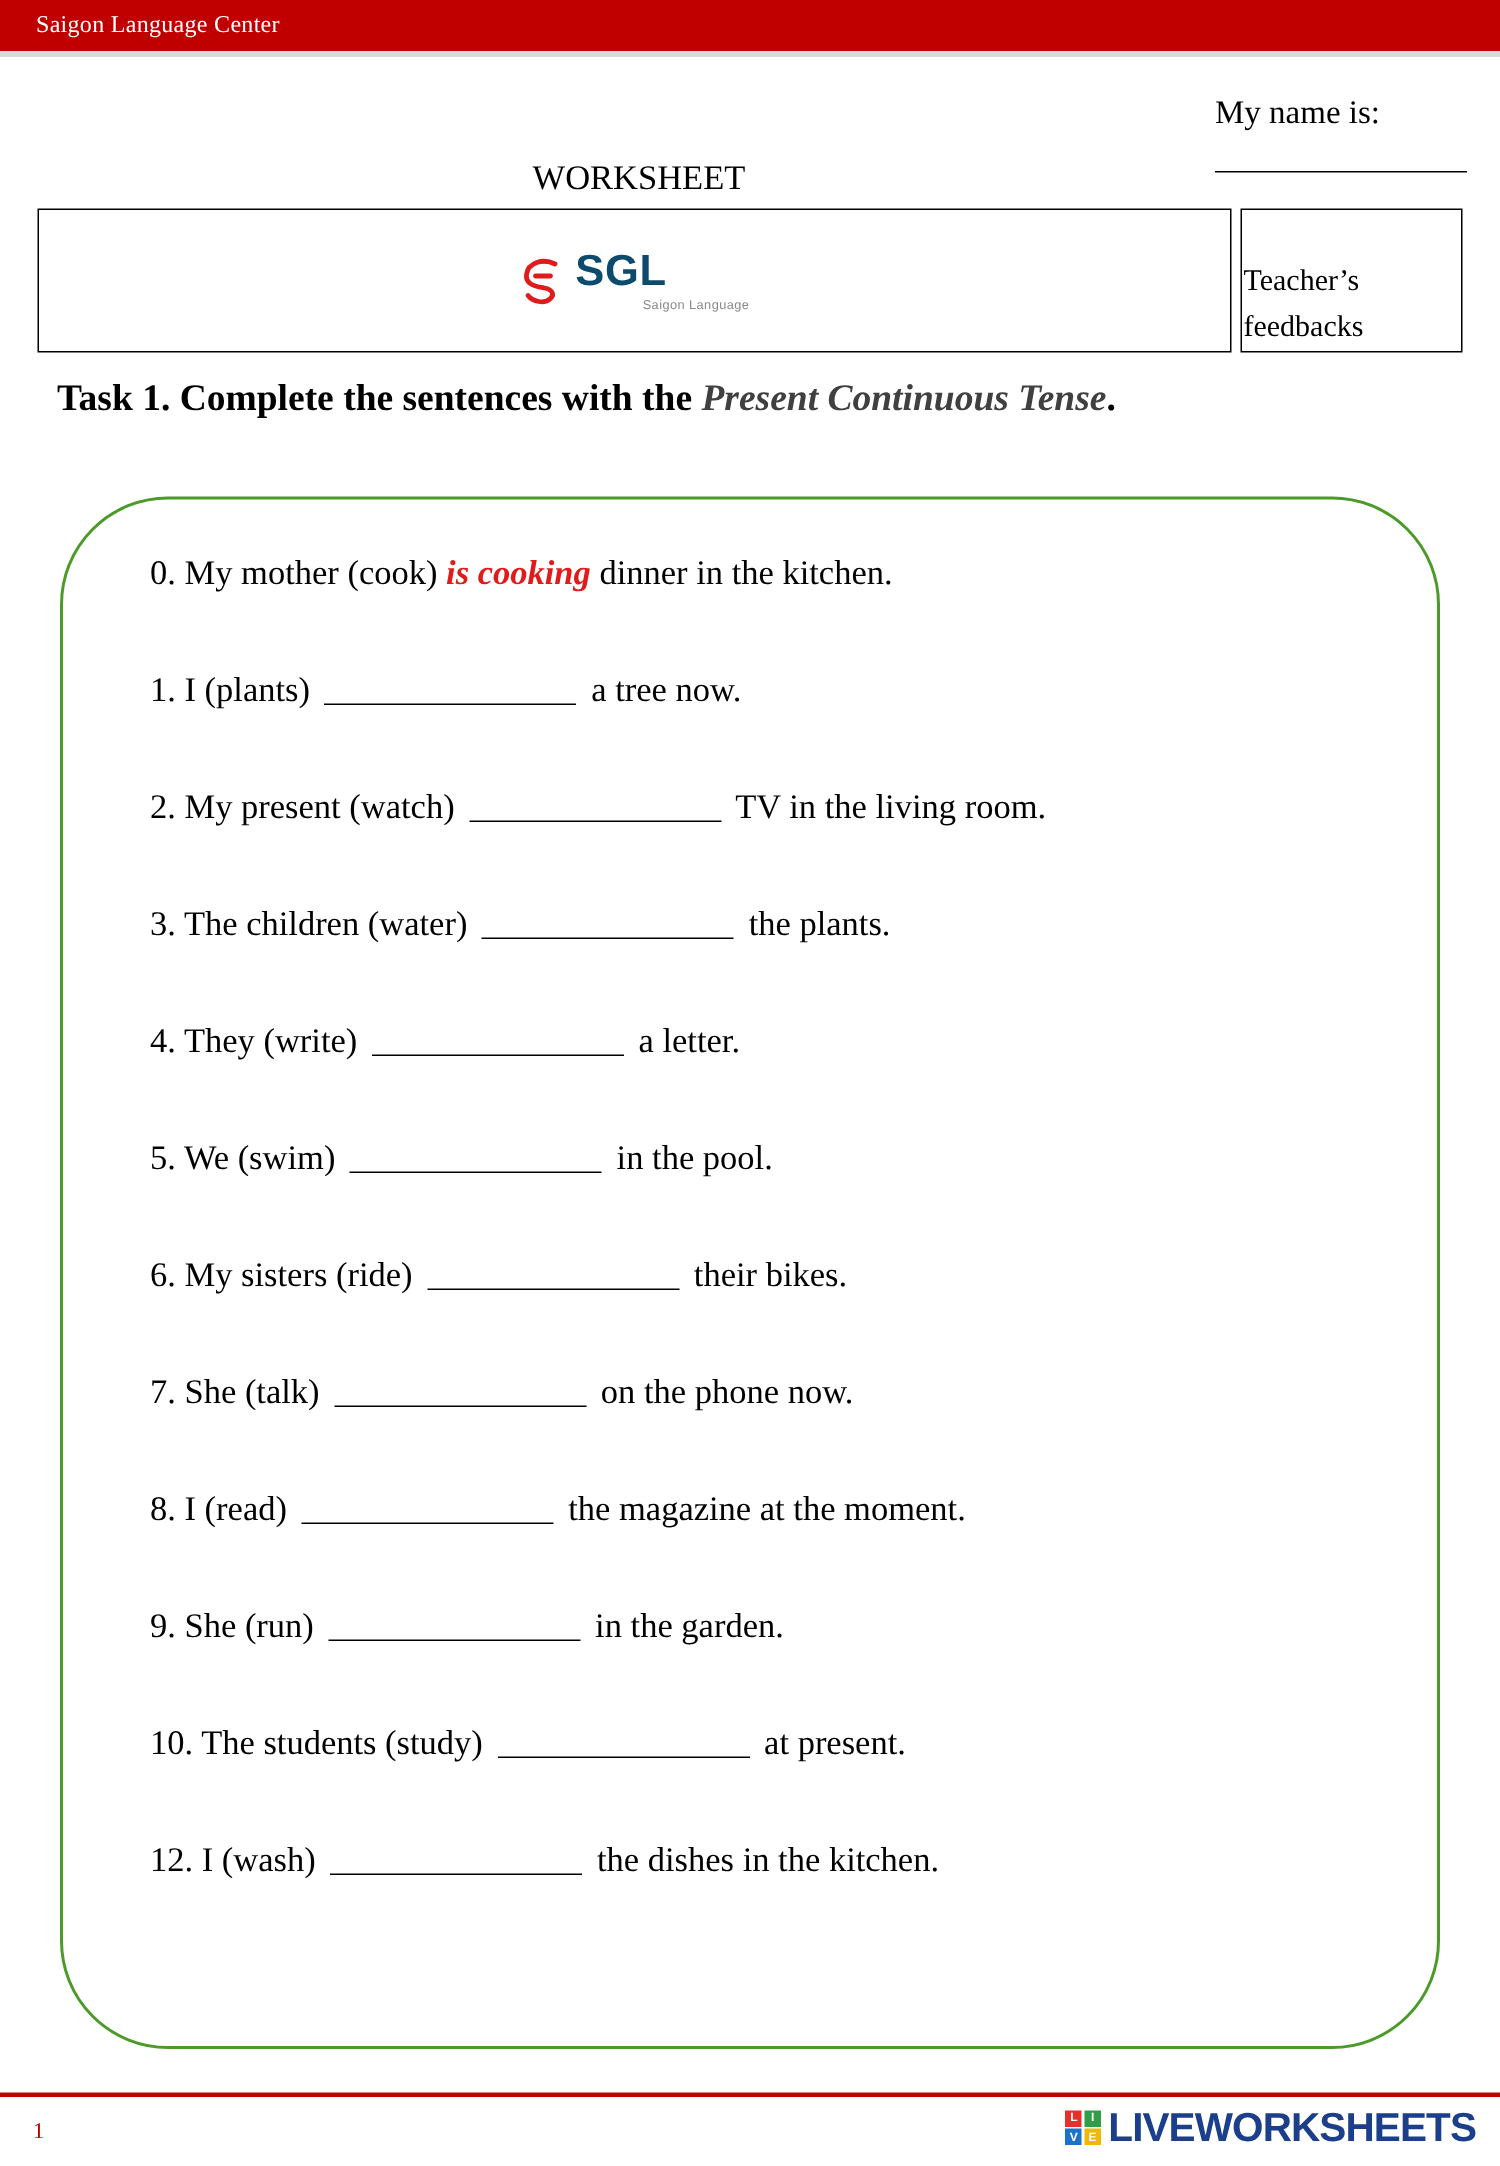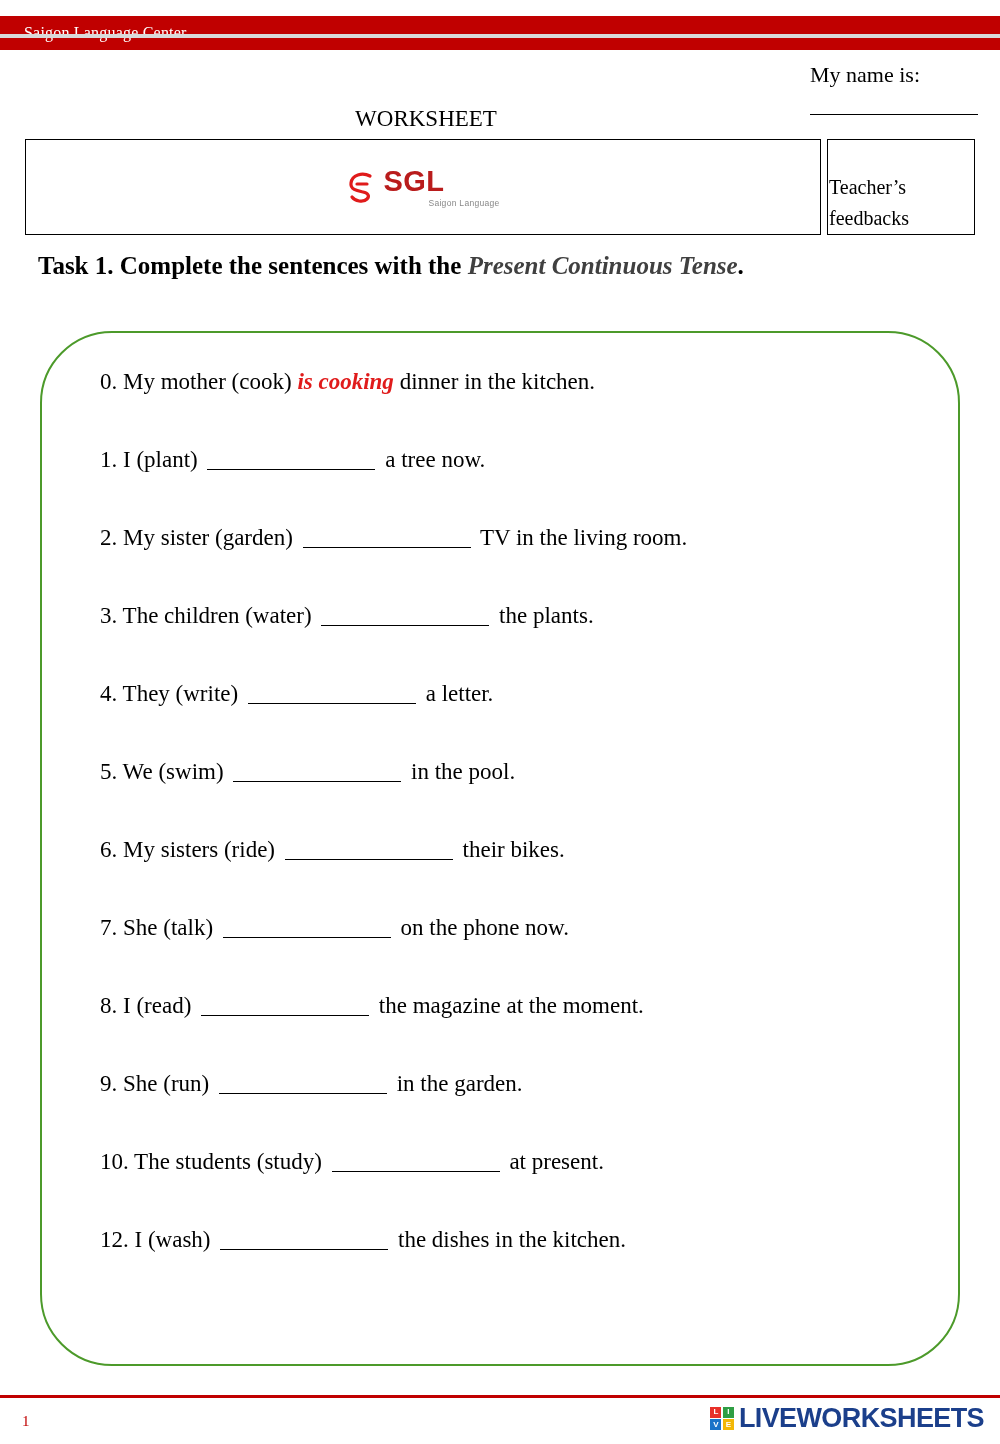--- a/index.html
+++ b/index.html
@@ -19,21 +19,20 @@
   .top-bar {
     position: absolute;
     top: 0;
     left: 0;
     width: 1000px;
     height: 34px;
     background: #c00000;
     color: #ffffff;
     display: flex;
     align-items: center;
-    margin-top: 16px;
   }
   .top-bar-title {
     font-family: "Liberation Serif", serif;
     font-size: 16px;
     padding-left: 24px;
     letter-spacing: 0.2px;
   }
   .top-bar-underline {
     position: absolute;
     top: 34px;
@@ -103,21 +102,21 @@
   .logo-text {
     display: flex;
     flex-direction: column;
     align-items: flex-start;
     line-height: 1;
   }
   .logo-sgl {
     font-family: "Liberation Sans", sans-serif;
     font-weight: bold;
     font-size: 29px;
-    color: #b91c1c;
+    color: #0c4a6e;
     letter-spacing: 0.5px;
   }
   .logo-sub {
     font-family: "Liberation Sans", sans-serif;
     font-size: 8.5px;
     color: #888888;
     margin-top: 3px;
     letter-spacing: 0.3px;
     margin-left: 45px;
   }
@@ -285,26 +284,26 @@
 
 <div class="items">
 
   <div class="item">
     <span>0.</span>
     <span>My mother (cook) </span><span class="answer">is cooking</span><span> dinner in the kitchen.</span>
   </div>
 
   <div class="item">
     <span>1.</span>
-    <span>I (plant) </span><span class="blank"></span><span> a tree now.</span>
+    <span>I (plants) </span><span class="blank"></span><span> a tree now.</span>
   </div>
 
   <div class="item">
     <span>2.</span>
-    <span>My sister (garden) </span><span class="blank"></span><span> TV in the living room.</span>
+    <span>My present (watch) </span><span class="blank"></span><span> TV in the living room.</span>
   </div>
 
   <div class="item">
     <span>3.</span>
     <span>The children (water) </span><span class="blank"></span><span> the plants.</span>
   </div>
 
   <div class="item">
     <span>4.</span>
     <span>They (write) </span><span class="blank"></span><span> a letter.</span>

